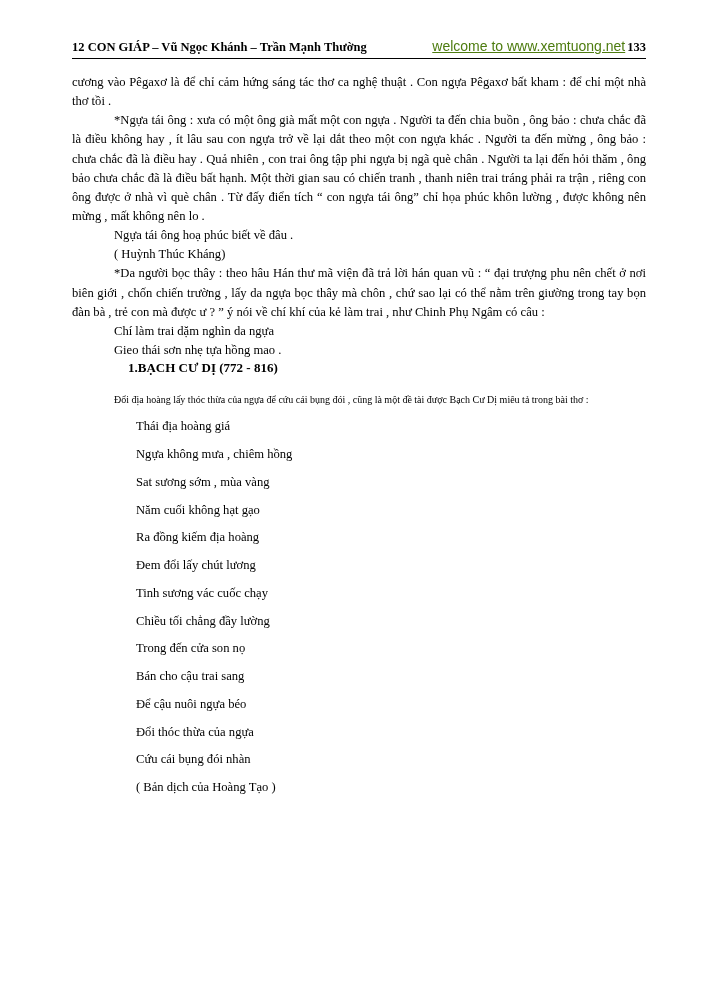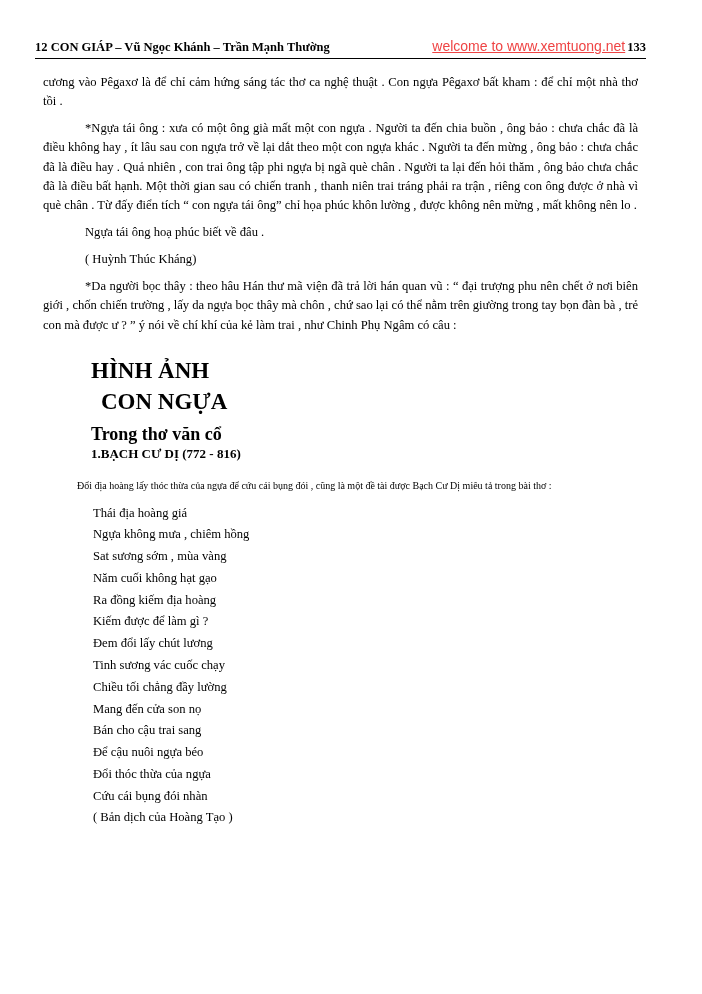--- a/index.html
+++ b/index.html
@@ -9,21 +9,21 @@
     height: 994px;
     background: #ffffff;
     font-family: "Liberation Serif", serif;
     color: #000000;
     overflow: hidden;
   }
   .page {
     position: relative;
     width: 702px;
     height: 994px;
-    padding: 38px 56px 0 35px;
+    padding: 38px 56px 0 72px;
   }
   .header {
     display: flex;
     align-items: baseline;
     justify-content: space-between;
     font-size: 12.5px;
     font-weight: bold;
     padding-bottom: 3px;
     border-bottom: 1.3px solid #000;
     white-space: nowrap;
@@ -34,35 +34,35 @@
   }
   .header-right-wrap {
     display: flex;
     align-items: baseline;
   }
   .header-site {
     font-family: "Liberation Sans", sans-serif;
     font-weight: normal;
     font-size: 14px;
     text-decoration: underline;
-    color: #ef4444;
+    color: #4d7c0f;
     margin-right: 2px;
   }
   .header-page {
     font-size: 12.5px;
     font-weight: bold;
   }
   .body-text {
     margin-top: 14px;
     font-size: 12.6px;
     line-height: 1.52;
     text-align: justify;
   }
   .body-text p {
-    margin: 8px;
+    margin: 0;
   }
   .indent { text-indent: 42px; }
   .indent-line { padding-left: 42px; }
   .titleblock {
     padding-left: 56px;
     margin-top: 22px;
   }
   .t1 {
     font-size: 23px;
     font-weight: bold;
@@ -91,66 +91,62 @@
     font-size: 10px;
     line-height: 1.52;
     text-align: justify;
   }
   .poem {
     margin-top: 4px;
     padding-left: 56px;
     font-size: 12.6px;
     line-height: 1.57;
   }
-  .poem div { margin: 2px; }
+  .poem div { margin: 8px; }
 </style>
 </head>
 <body>
 
 <div class="page">
 
   <div class="header">
     <div class="header-left">12 CON GIÁP – Vũ Ngọc Khánh – Trần Mạnh Thường</div>
     <div class="header-right-wrap">
       <a class="header-site" href="#">welcome to www.xemtuong.net</a>
       <span class="header-page">133</span>
     </div>
   </div>
 
   <div class="body-text">
     <p>cương vào Pêgaxơ là để chỉ cảm hứng sáng tác thơ ca nghệ thuật . Con ngựa Pêgaxơ bất kham : để chỉ một nhà thơ tồi .</p>
     <p class="indent">*Ngựa tái ông : xưa có một ông già mất một con ngựa . Người ta đến chia buồn , ông bảo : chưa chắc đã là điều không hay , ít lâu sau con ngựa trở về lại dắt theo một con ngựa khác . Người ta đến mừng , ông bảo : chưa chắc đã là điều hay . Quả nhiên , con trai ông tập phi ngựa bị ngã què chân . Người ta lại đến hỏi thăm , ông bảo chưa chắc đã là điều bất hạnh. Một thời gian sau có chiến tranh , thanh niên trai tráng phải ra trận , riêng con ông được ở nhà vì què chân . Từ đấy điển tích “ con ngựa tái ông” chỉ họa phúc khôn lường , được không nên mừng , mất không nên lo .</p>
     <p class="indent-line">Ngựa tái ông hoạ phúc biết về đâu .</p>
     <p class="indent-line">( Huỳnh Thúc Kháng)</p>
     <p class="indent">*Da người bọc thây : theo hâu Hán thư mã viện đã trả lời hán quan vũ : “ đại trượng phu nên chết ở nơi biên giới , chốn chiến trường , lấy da ngựa bọc thây mà chôn , chứ sao lại có thể nằm trên giường trong tay bọn đàn bà , trẻ con mà được ư ? ” ý nói về chí khí của kẻ làm trai , như Chinh Phụ Ngâm có câu :</p>
+    <p class="indent-line">Chí làm trai dặm nghìn da ngựa</p>
+    <p class="indent-line">Gieo thái sơn nhẹ tựa hồng mao .</p>
   </div>
 
-  <div class="titleblock">
-    <div class="t1">HÌNH ẢNH</div>
-    <div class="t2">CON NGỰA</div>
-    <div class="t3">Trong thơ văn cổ</div>
-  </div>
 
   <div class="section-head">1.BẠCH CƯ DỊ (772 - 816)</div>
 
   <div class="para2">
     <p class="indent">Đổi địa hoàng lấy thóc thừa của ngựa để cứu cái bụng đói , cũng là một đề tài được Bạch Cư Dị miêu tả trong bài thơ :</p>
   </div>
 
   <div class="poem">
     <div>Thái địa hoàng giá</div>
     <div>Ngựa không mưa , chiêm hồng</div>
     <div>Sat sương sớm , mùa vàng</div>
     <div>Năm cuối không hạt gạo</div>
     <div>Ra đồng kiếm địa hoàng</div>
-    <div>Kiếm được để làm gì ?</div>
     <div>Đem đổi lấy chút lương</div>
     <div>Tinh sương vác cuốc  chạy</div>
     <div>Chiều tối chẳng đầy lường</div>
-    <div>Mang đến cửa son nọ</div>
+    <div>Trong đến cửa son nọ</div>
     <div>Bán cho cậu trai sang</div>
     <div>Để cậu nuôi ngựa béo</div>
     <div>Đổi thóc thừa của ngựa</div>
     <div>Cứu cái bụng đói nhàn</div>
     <div>( Bản dịch của Hoàng Tạo )</div>
   </div>
 
 </div>
 
 </body></html>

